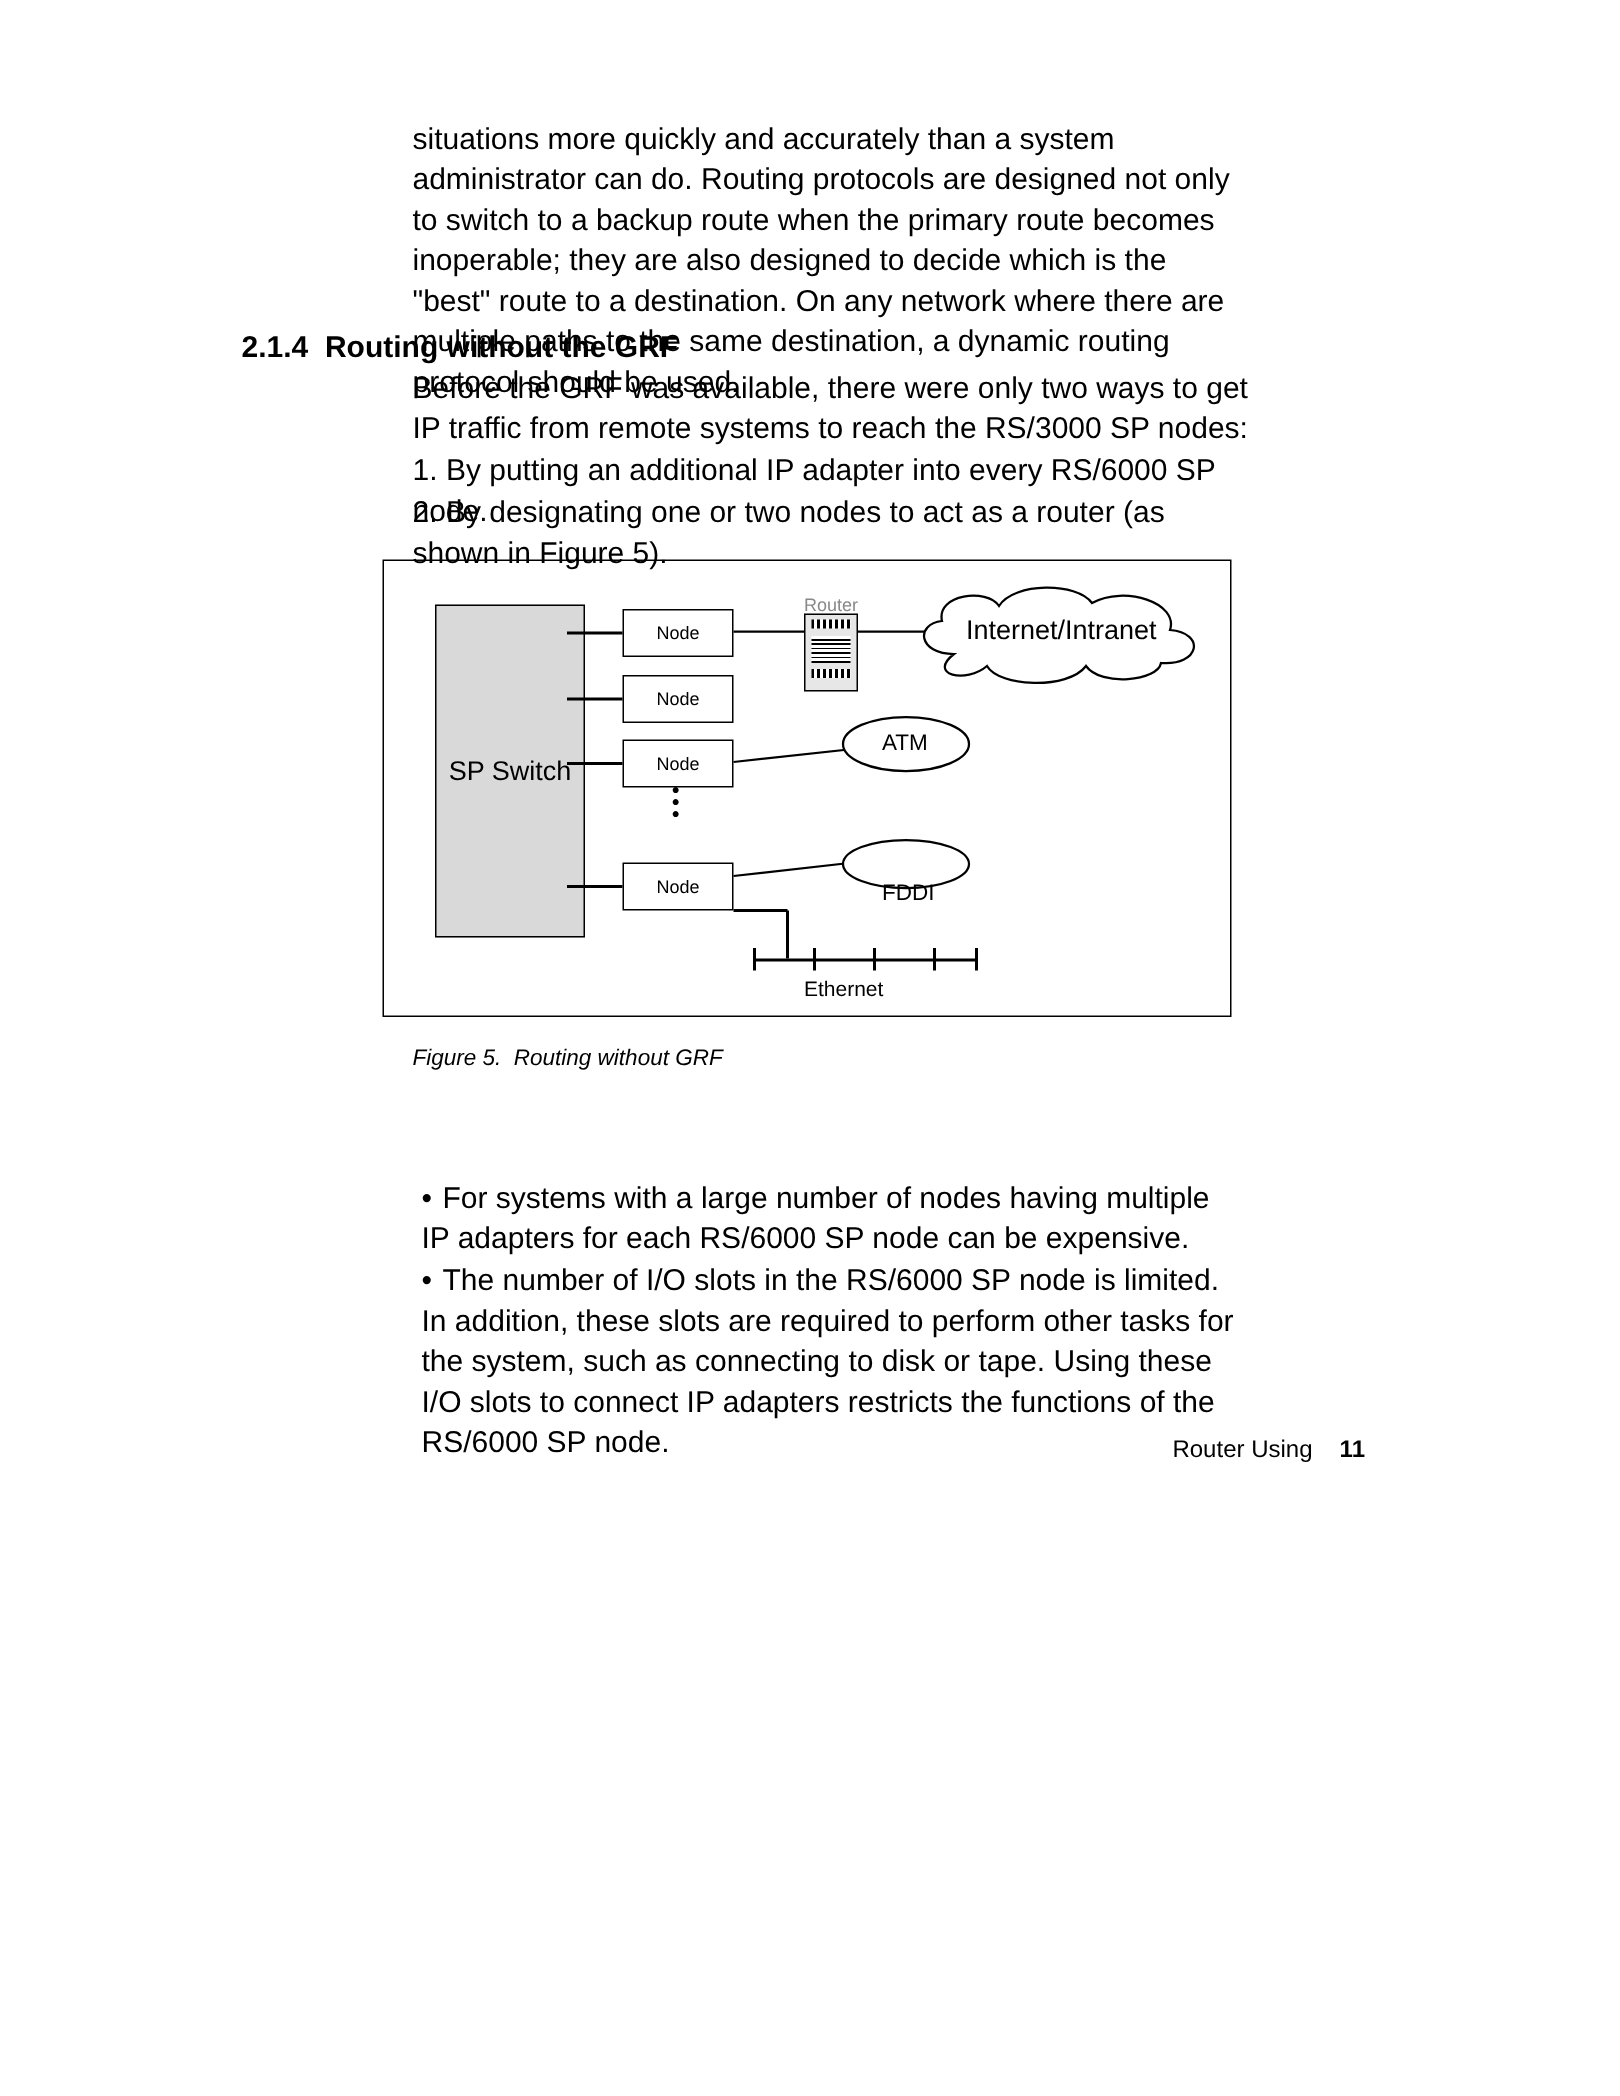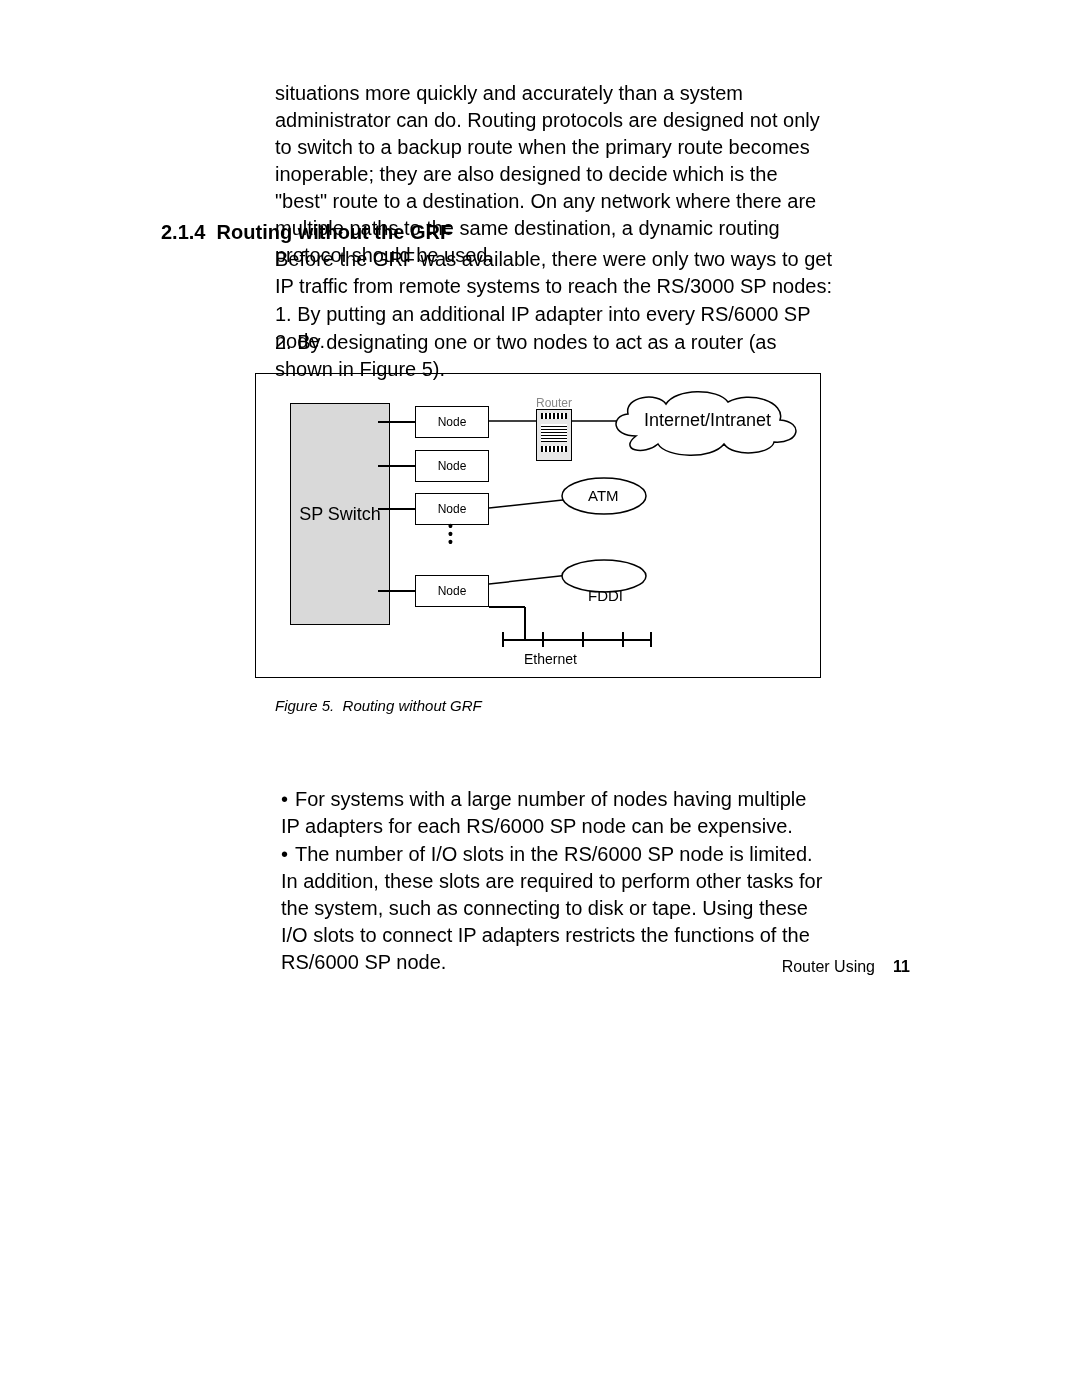--- a/index.html
+++ b/index.html
@@ -180,21 +180,21 @@
     font-size: 15px;
   }
   .cloud-fddi {
     position: absolute;
     left: 316px;
     top: 188px;
     font-size: 15px;
   }
   .eth-label {
     position: absolute;
-    left: 268px;
+    left: 280px;
     top: 276px;
     font-size: 14px;
   }
   .line {
     position: absolute;
     background: #000;
   }
   
   .l-sw-1 { left: 122px; top: 47px; width: 37px; height: 1.5px; }
   .l-sw-2 { left: 122px; top: 91px; width: 37px; height: 1.5px; }

